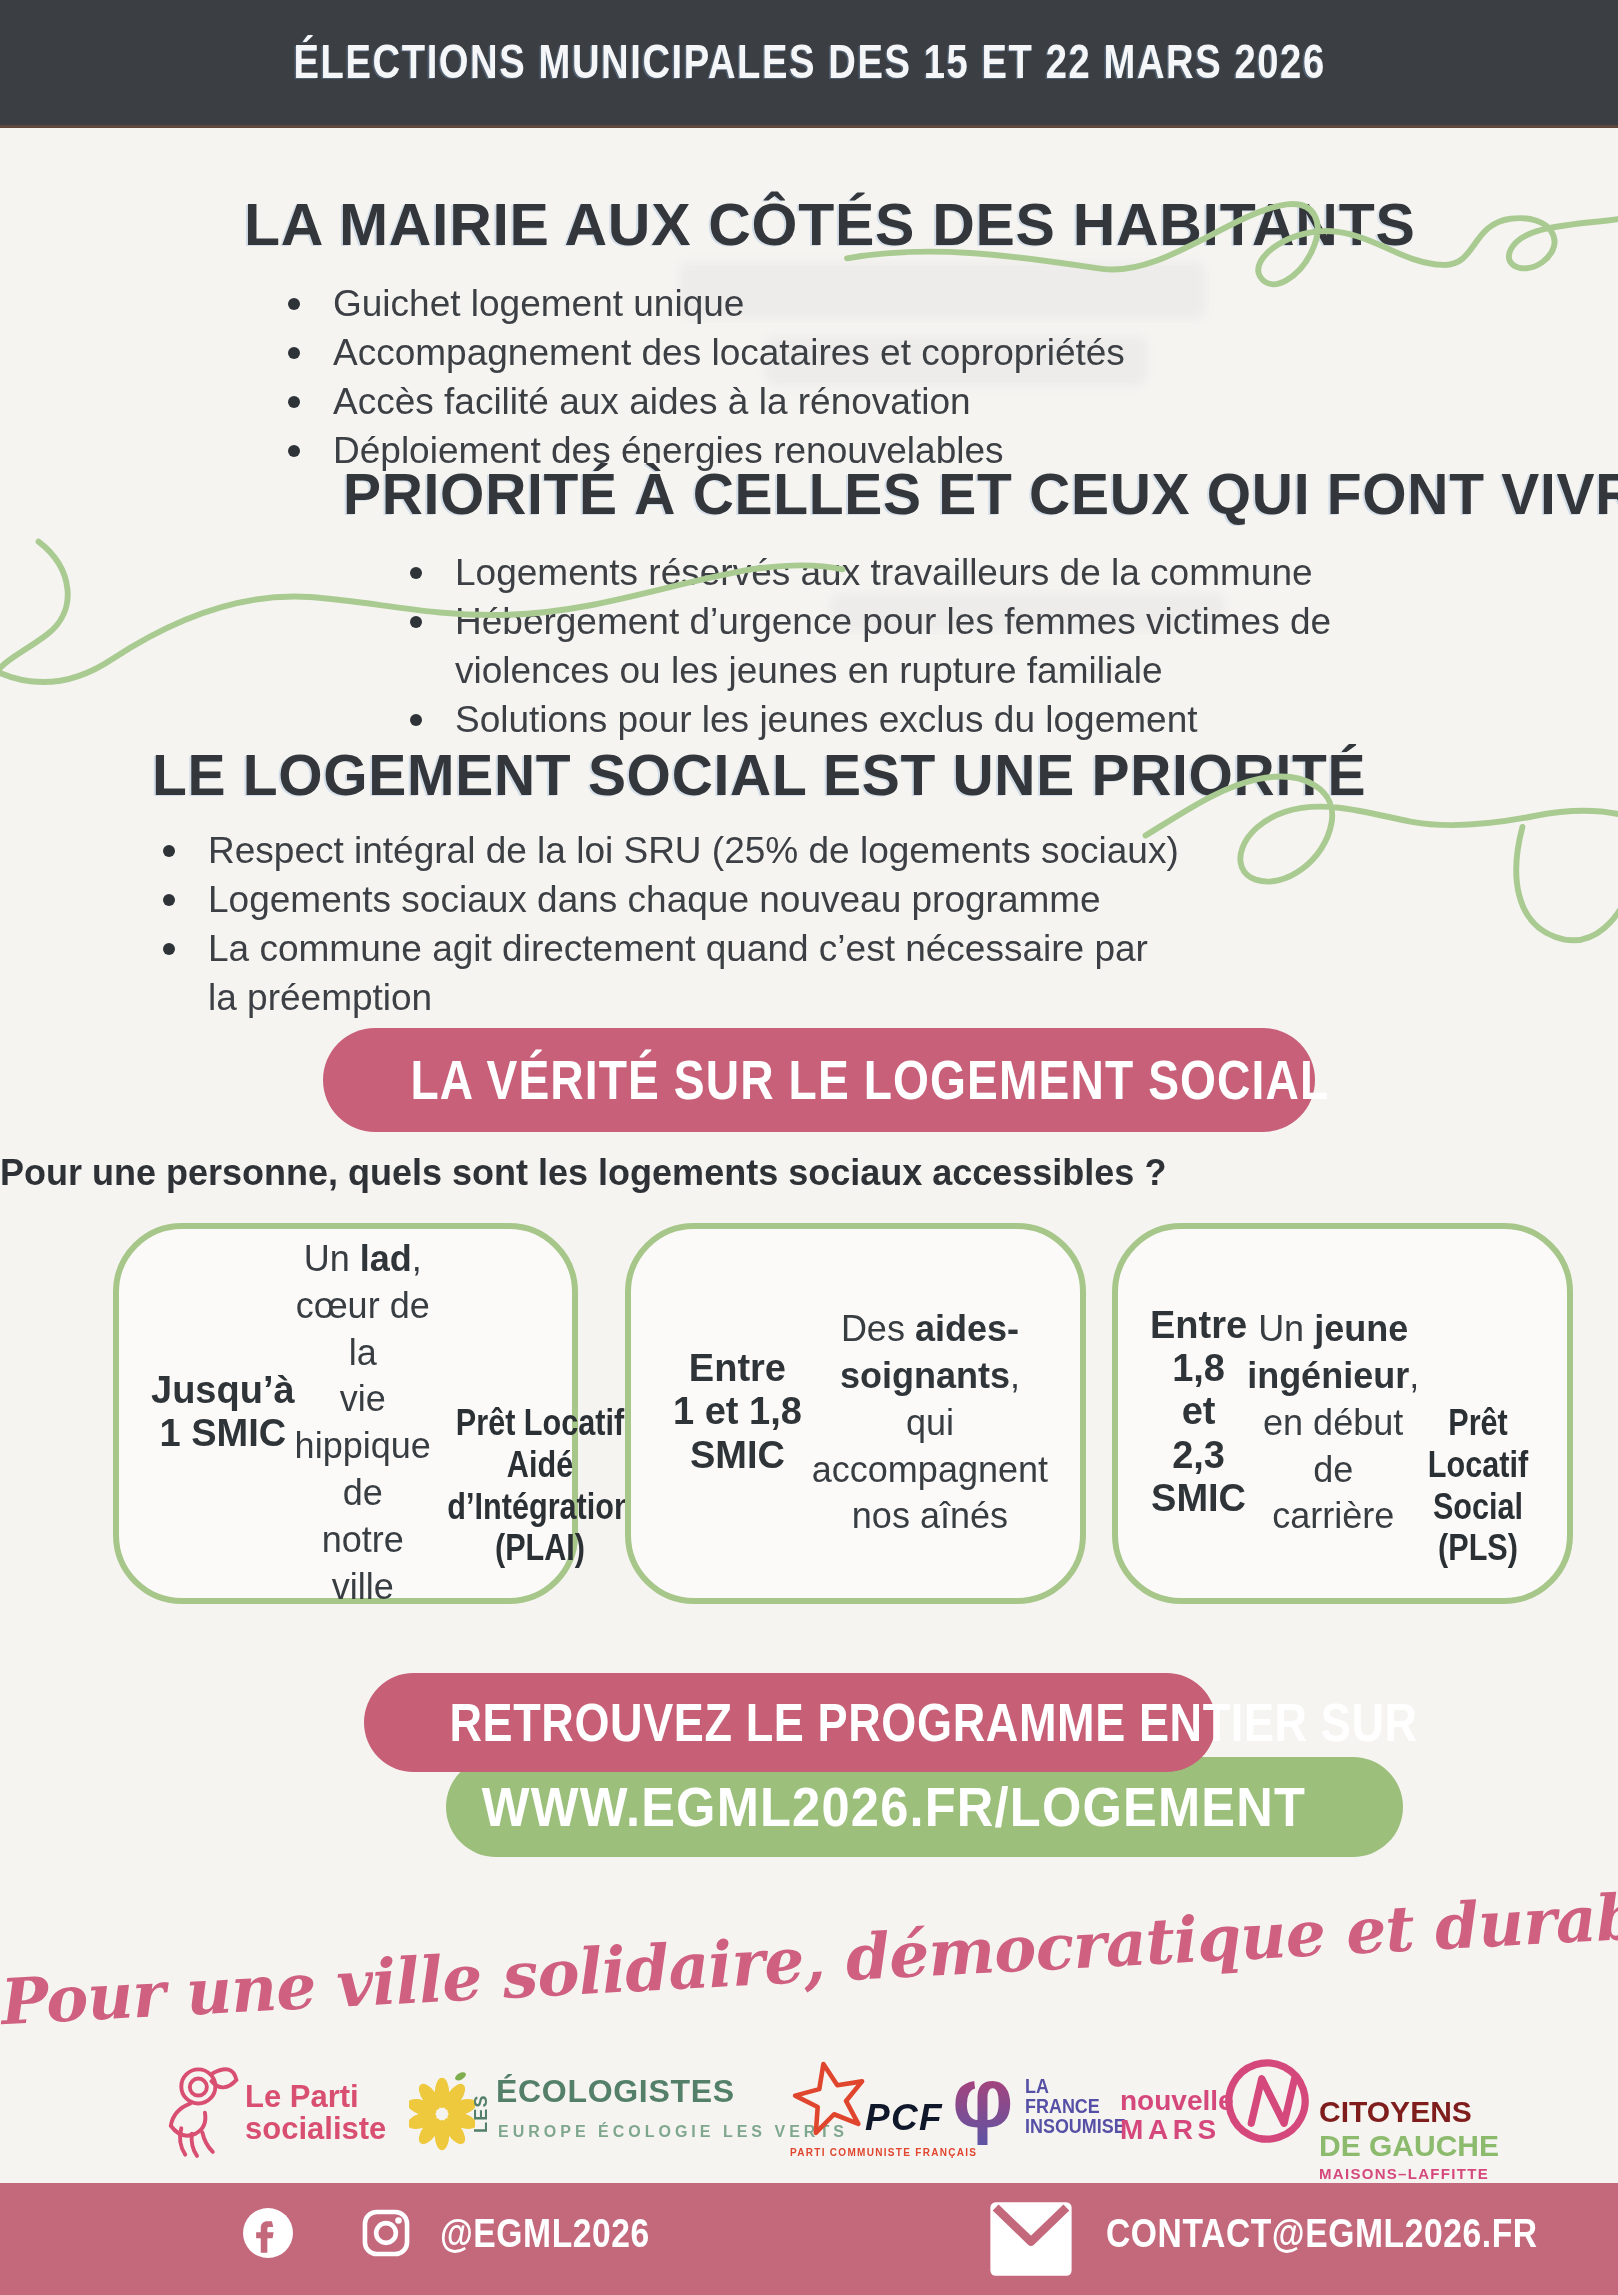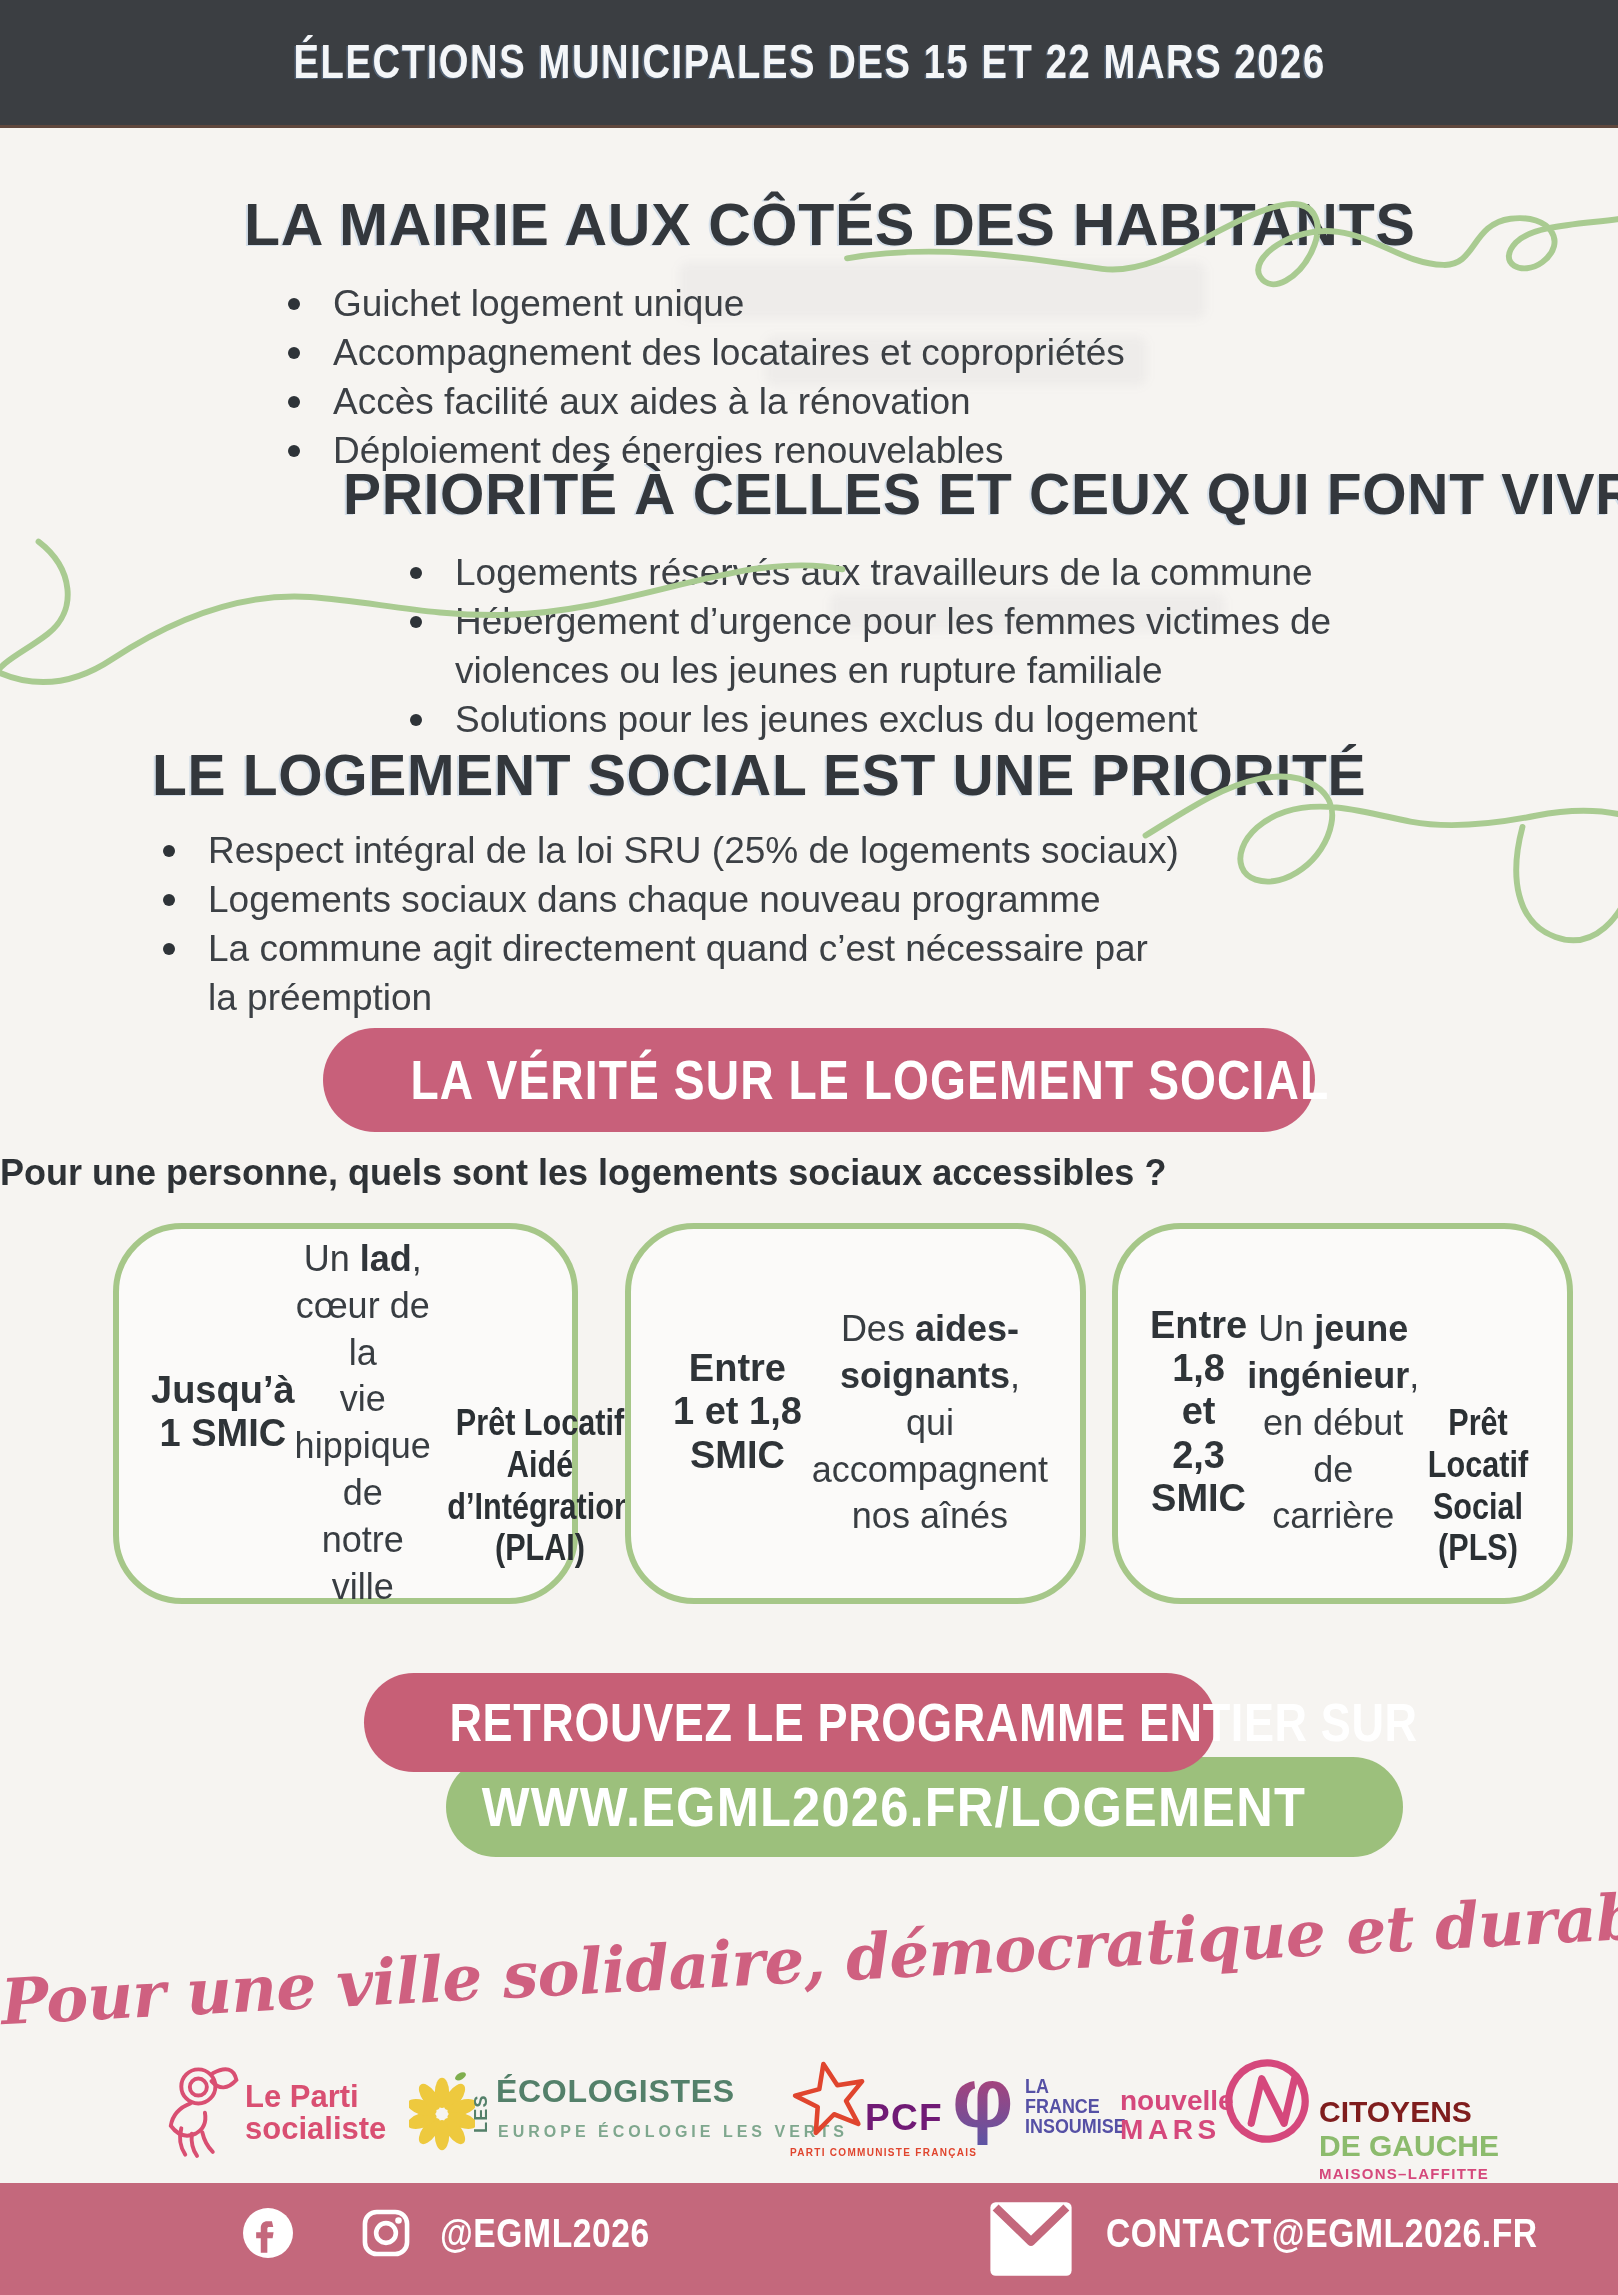--- a/index.html
+++ b/index.html
@@ -76,21 +76,21 @@
     font-family:"DejaVu Serif", serif;font-style:italic;font-weight:bold;
     font-size:63px;color:#cf6080;transform:rotate(-3deg);letter-spacing:-0.7px;
   }
   
   .pname{line-height:1.02;font-weight:bold;}
   #ps-text{left:245px;top:2081px;font-size:31px;color:#d94f72;}
   #ecolo-les{left:471px;top:2081px;font-size:18px;color:#54806a;font-weight:bold;
     writing-mode:vertical-rl;transform:rotate(180deg);letter-spacing:1.3px;height:65px;text-align:center;}
   #ecolo-name{left:496px;top:2073px;font-size:32px;color:#54806a;font-weight:bold;letter-spacing:0.7px;}
   #ecolo-sub{left:498px;top:2123px;font-size:16px;color:#7fa78e;letter-spacing:4px;font-weight:bold;}
-  #pcf-name{left:865px;top:2097px;font-size:37px;color:#701a75;font-weight:bold;letter-spacing:1.3px;}
+  #pcf-name{left:865px;top:2097px;font-size:37px;color:#0f172a;font-weight:bold;letter-spacing:1.3px;font-style:italic;}
   #pcf-sub{left:790px;top:2147px;font-size:10px;color:#e0452e;letter-spacing:1.3px;font-weight:bold;}
   #lfi-phi{left:952px;top:2048px;font-size:86px;line-height:99px;font-weight:bold;color:#7450a0;
     background:linear-gradient(#c73b6a,#5b55a5);-webkit-background-clip:text;background-clip:text;
     -webkit-text-fill-color:transparent;}
   #lfi-text{left:1025px;top:2076px;font-size:20.4px;color:#5550a5;line-height:0.98;font-weight:bold;
     transform:scaleX(0.88);transform-origin:left center;letter-spacing:0;}
   #nd-text{left:1120px;top:2087px;font-size:28px;color:#d5487c;line-height:1.02;font-weight:bold;}
   #nd-text .l2{letter-spacing:4.6px;}
   #cdg-text{left:1319px;top:2069px;font-size:30px;line-height:1.12;font-weight:bold;}
   #cdg-text .l1{color:#7f1d1d;margin-top:26px;}

